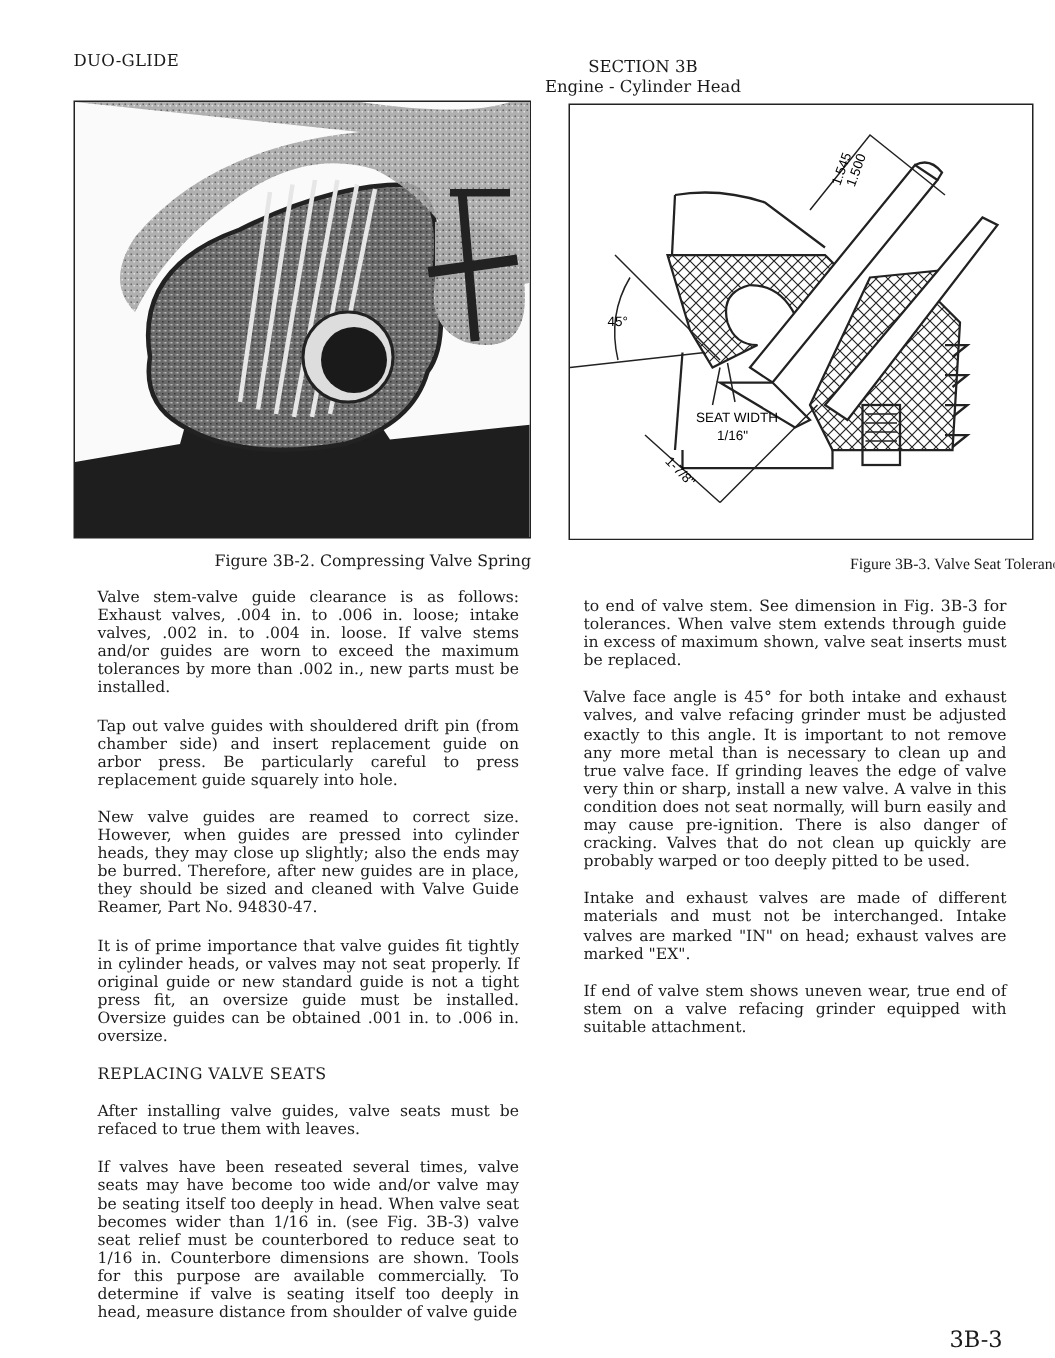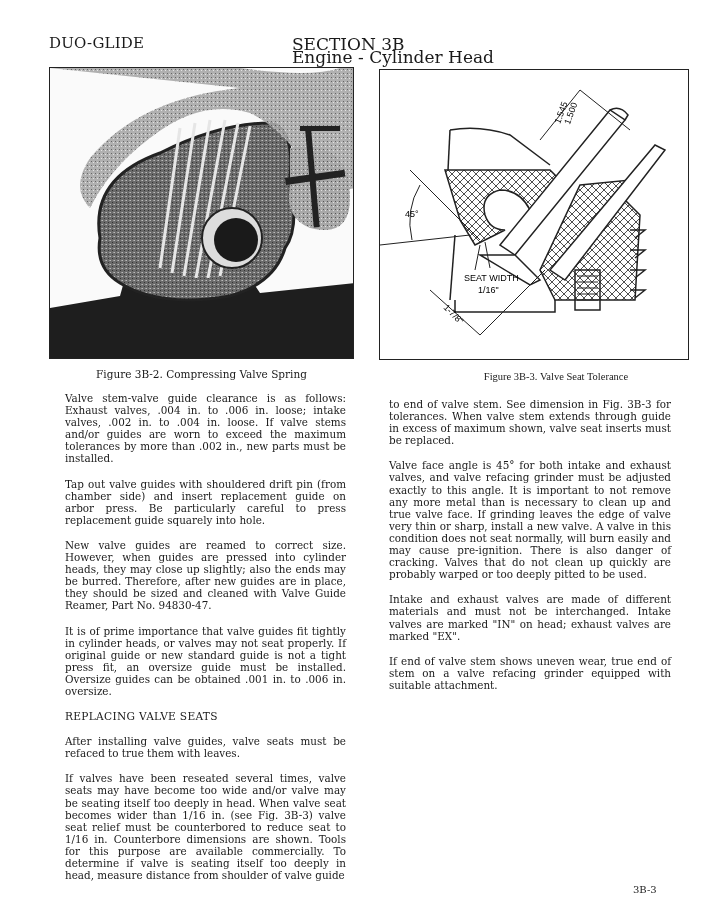--- a/index.html
+++ b/index.html
@@ -1,32 +1,32 @@
 <!DOCTYPE html>
 <html><head>
 <meta charset="utf-8">
 <style>
   html, body { margin: 0; padding: 0; background: #ffffff; }
   body { width: 703px; height: 905px; position: relative; overflow: hidden;
          font-family: "DejaVu Serif", "Liberation Serif", serif; color: #1a1a1a; }
-  .hdr-left { position: absolute; left: 49px; top: 34px; font-size: 15px; letter-spacing: 0.2px; }
-  .hdr-right { position: absolute; right: 210px; top: 38px; font-size: 17px; text-align: left; line-height: 13px; }
+  .hdr-left { position: absolute; left: 49px; top: 34px; font-size: 11px; letter-spacing: 0.2px; }
+  .hdr-right { position: absolute; right: 210px; top: 38px; font-size: 11px; text-align: center; line-height: 13px; }
   .hdr-right { right: 209px; }
   .fig { position: absolute; border: 1.5px solid #222; background: #fff; box-sizing: border-box; overflow: hidden; }
   #fig1 { left: 49px; top: 67px; width: 305px; height: 292px; }
   #fig2 { left: 379px; top: 69px; width: 310px; height: 291px; }
-  .caption { position: absolute; font-size: 10.5px; text-align: center; }
+  .caption { position: absolute; font-size: 10.5px; text-align: right; }
   #cap1 { left: 49px; width: 305px; top: 368px; }
   #cap2 { left: 401px; width: 310px; top: 371px; font-family: Liberation Serif, serif; }
   .col { position: absolute; font-size: 10.4px; line-height: 12.1px; text-align: justify; }
   #colL { left: 65px; width: 281px; top: 392px; }
   #colR { left: 389px; width: 282px; top: 398px; }
   .col p { margin: 0 0 13px 0; }
   .col h3 { font-size: 10.6px; font-weight: normal; margin: 0 0 13px 0; letter-spacing: 0.3px; }
-  .page-num { position: absolute; left: 633px; top: 884px; font-size: 10px; }
+  .page-num { position: absolute; left: 633px; top: 884px; font-size: 15px; }
 </style>
 </head>
 <body>
 
 <div class="hdr-left">DUO-GLIDE</div>
 <div class="hdr-right">
   <div>SECTION 3B</div>
   <div>Engine - Cylinder Head</div>
 </div>
 

